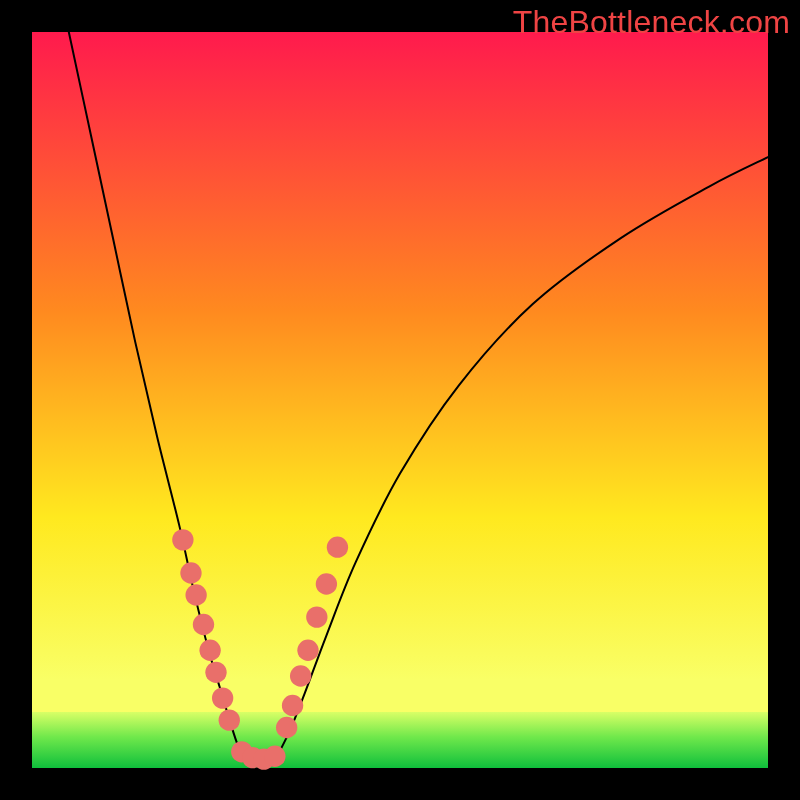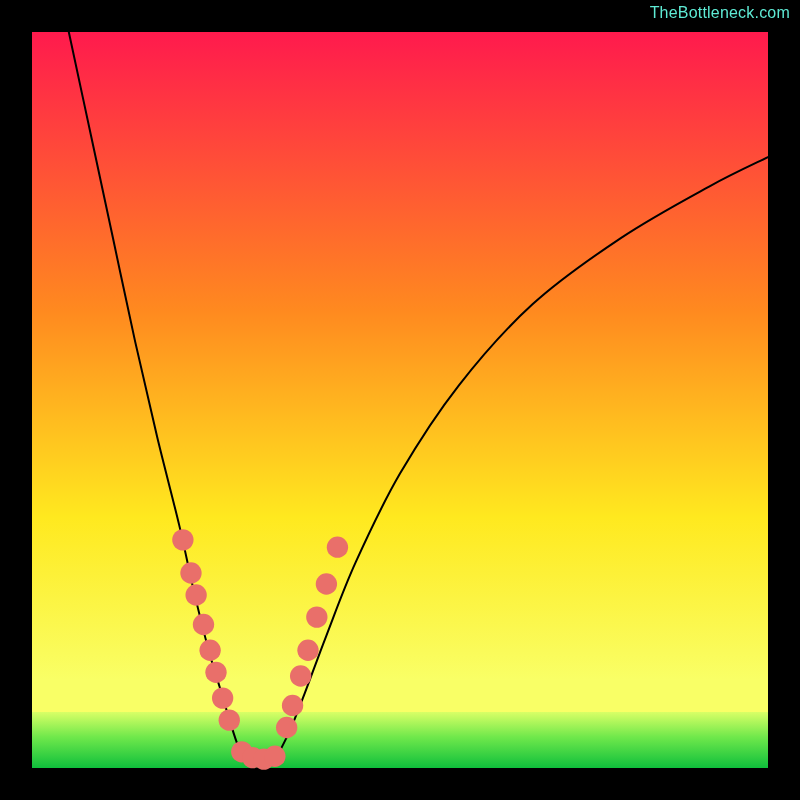--- a/index.html
+++ b/index.html
@@ -30,22 +30,22 @@
   
   .green-band {
     position: absolute;
     left: 0;
     width: 100%;
   }
   .watermark {
     position: absolute;
     top: 4px;
     right: 10px;
-    color: #5eead4;
-    font-size: 16px;
+    color: #ef4444;
+    font-size: 32px;
     letter-spacing: 0.2px;
     font-weight: 500;
   }
   svg.curves {
     position: absolute;
     top: 0;
     left: 0;
     width: 736px;
     height: 736px;
     overflow: visible;

